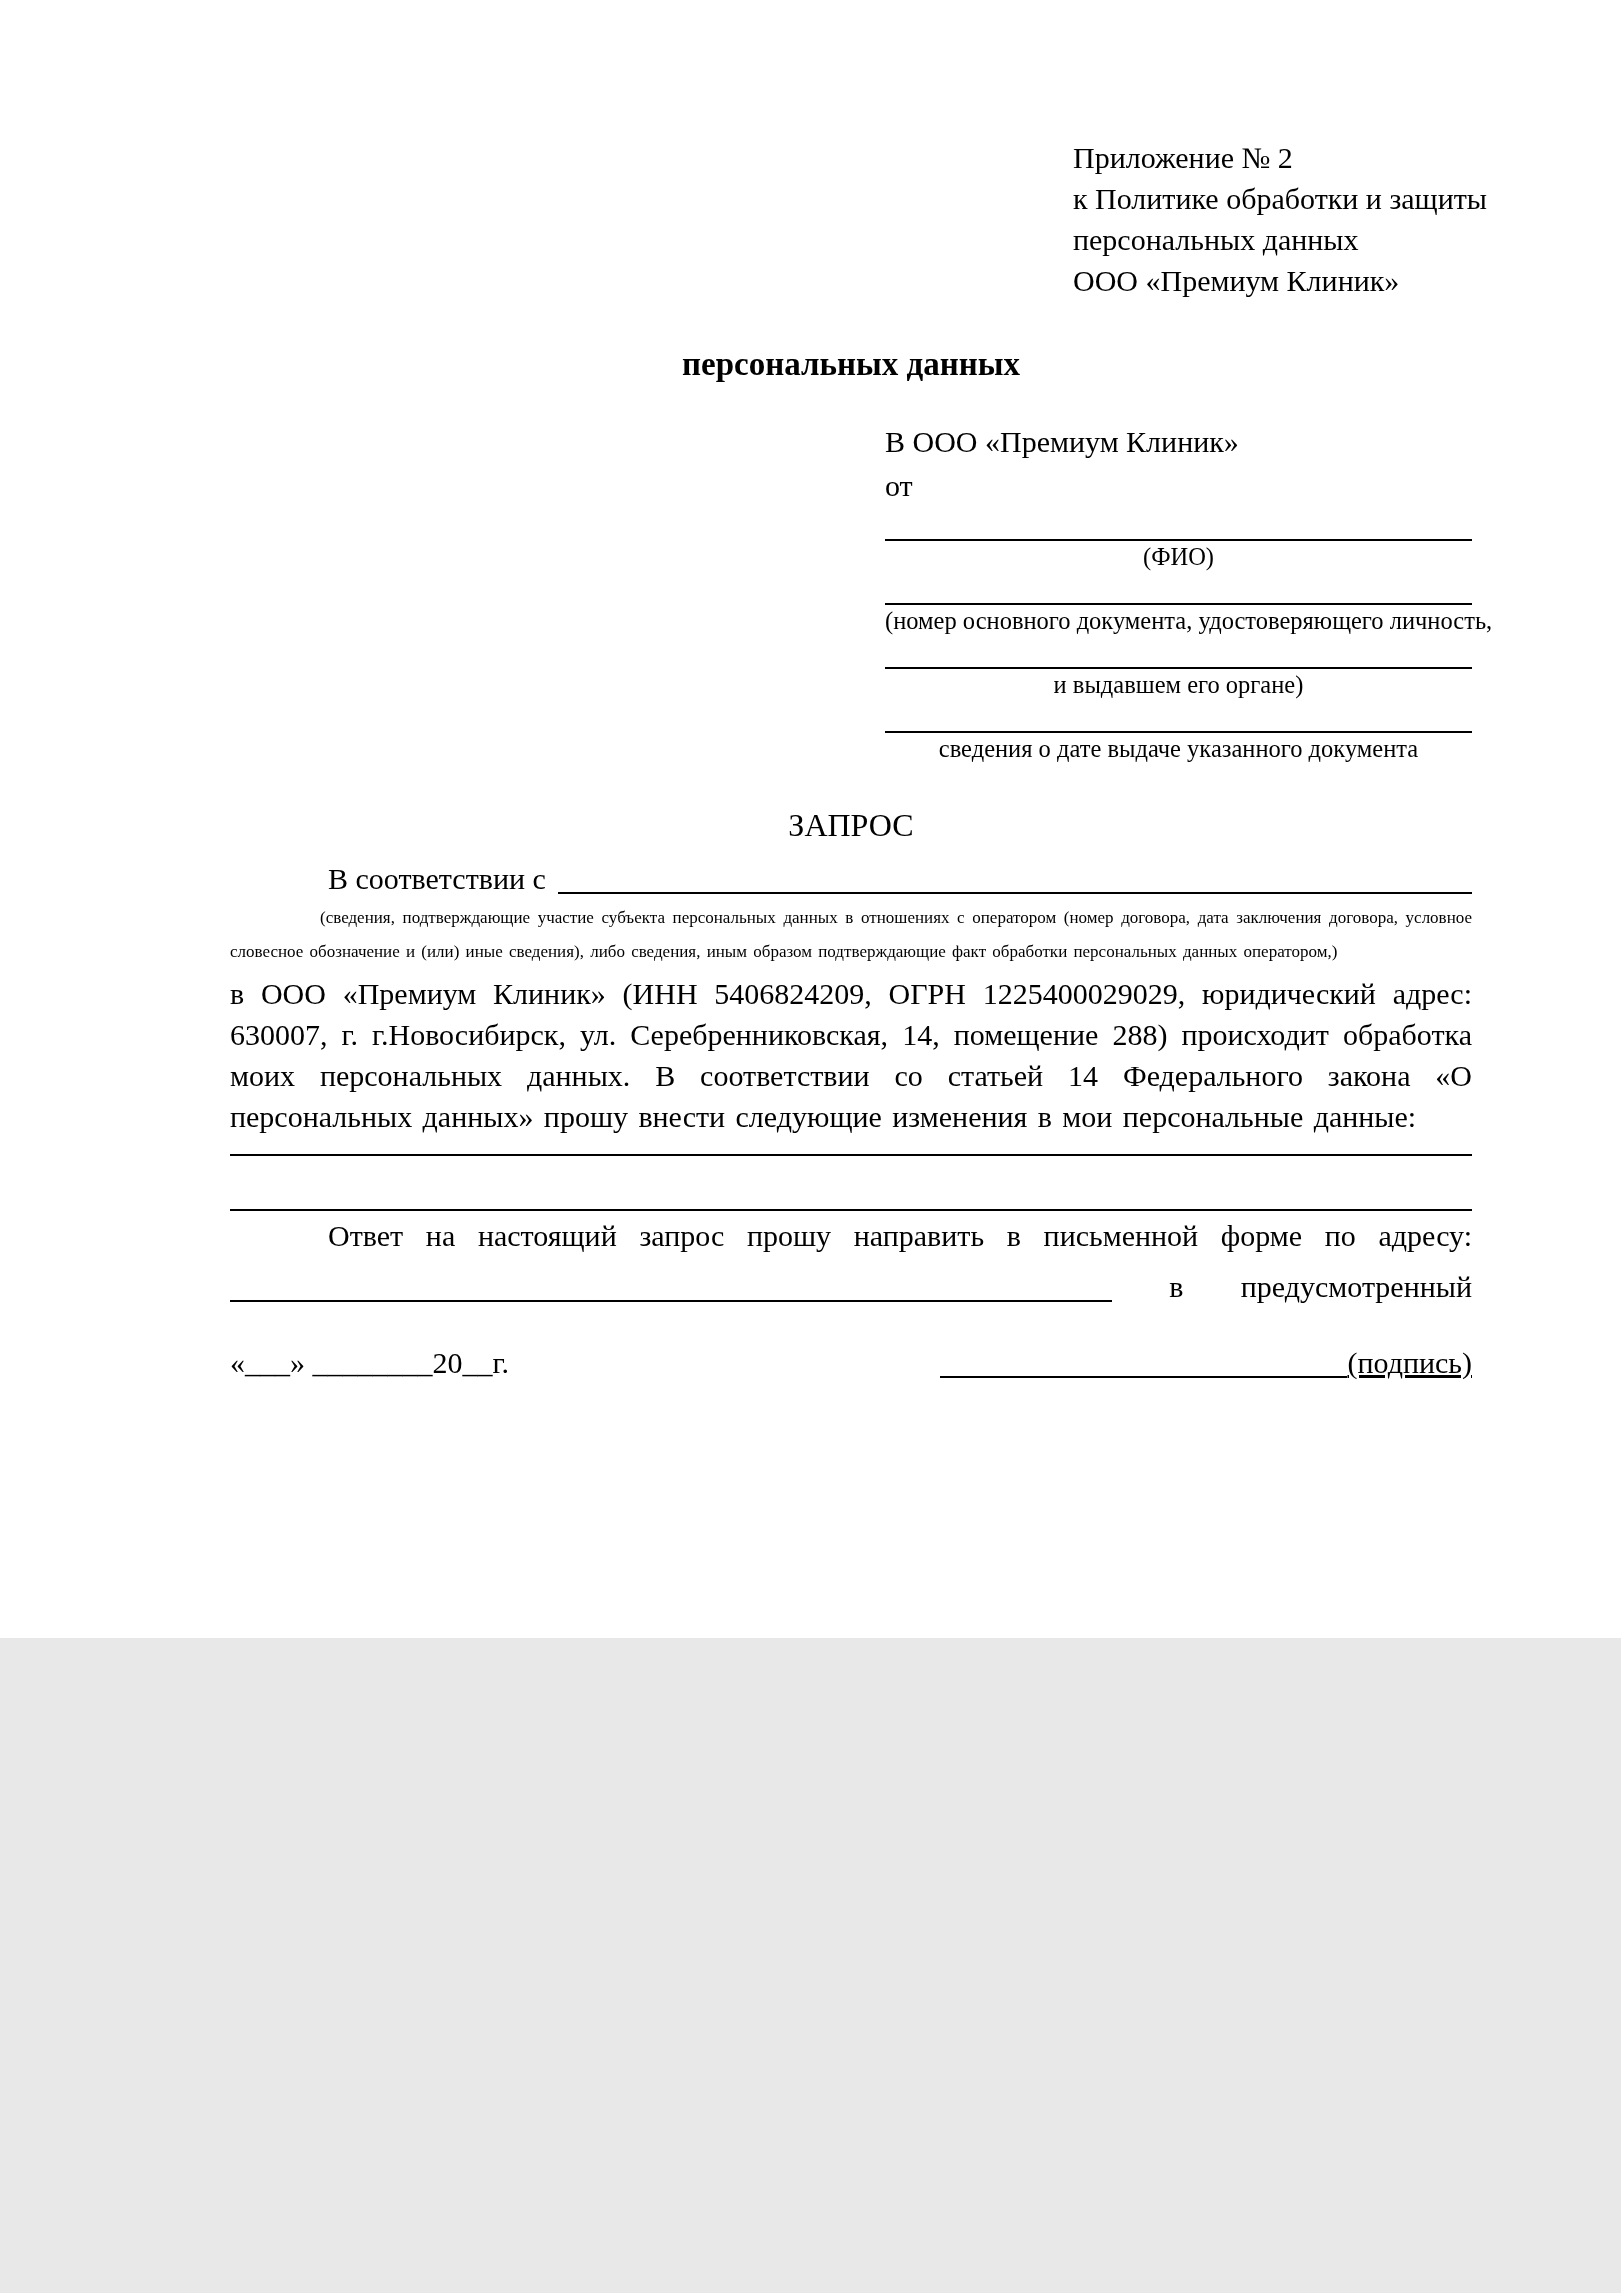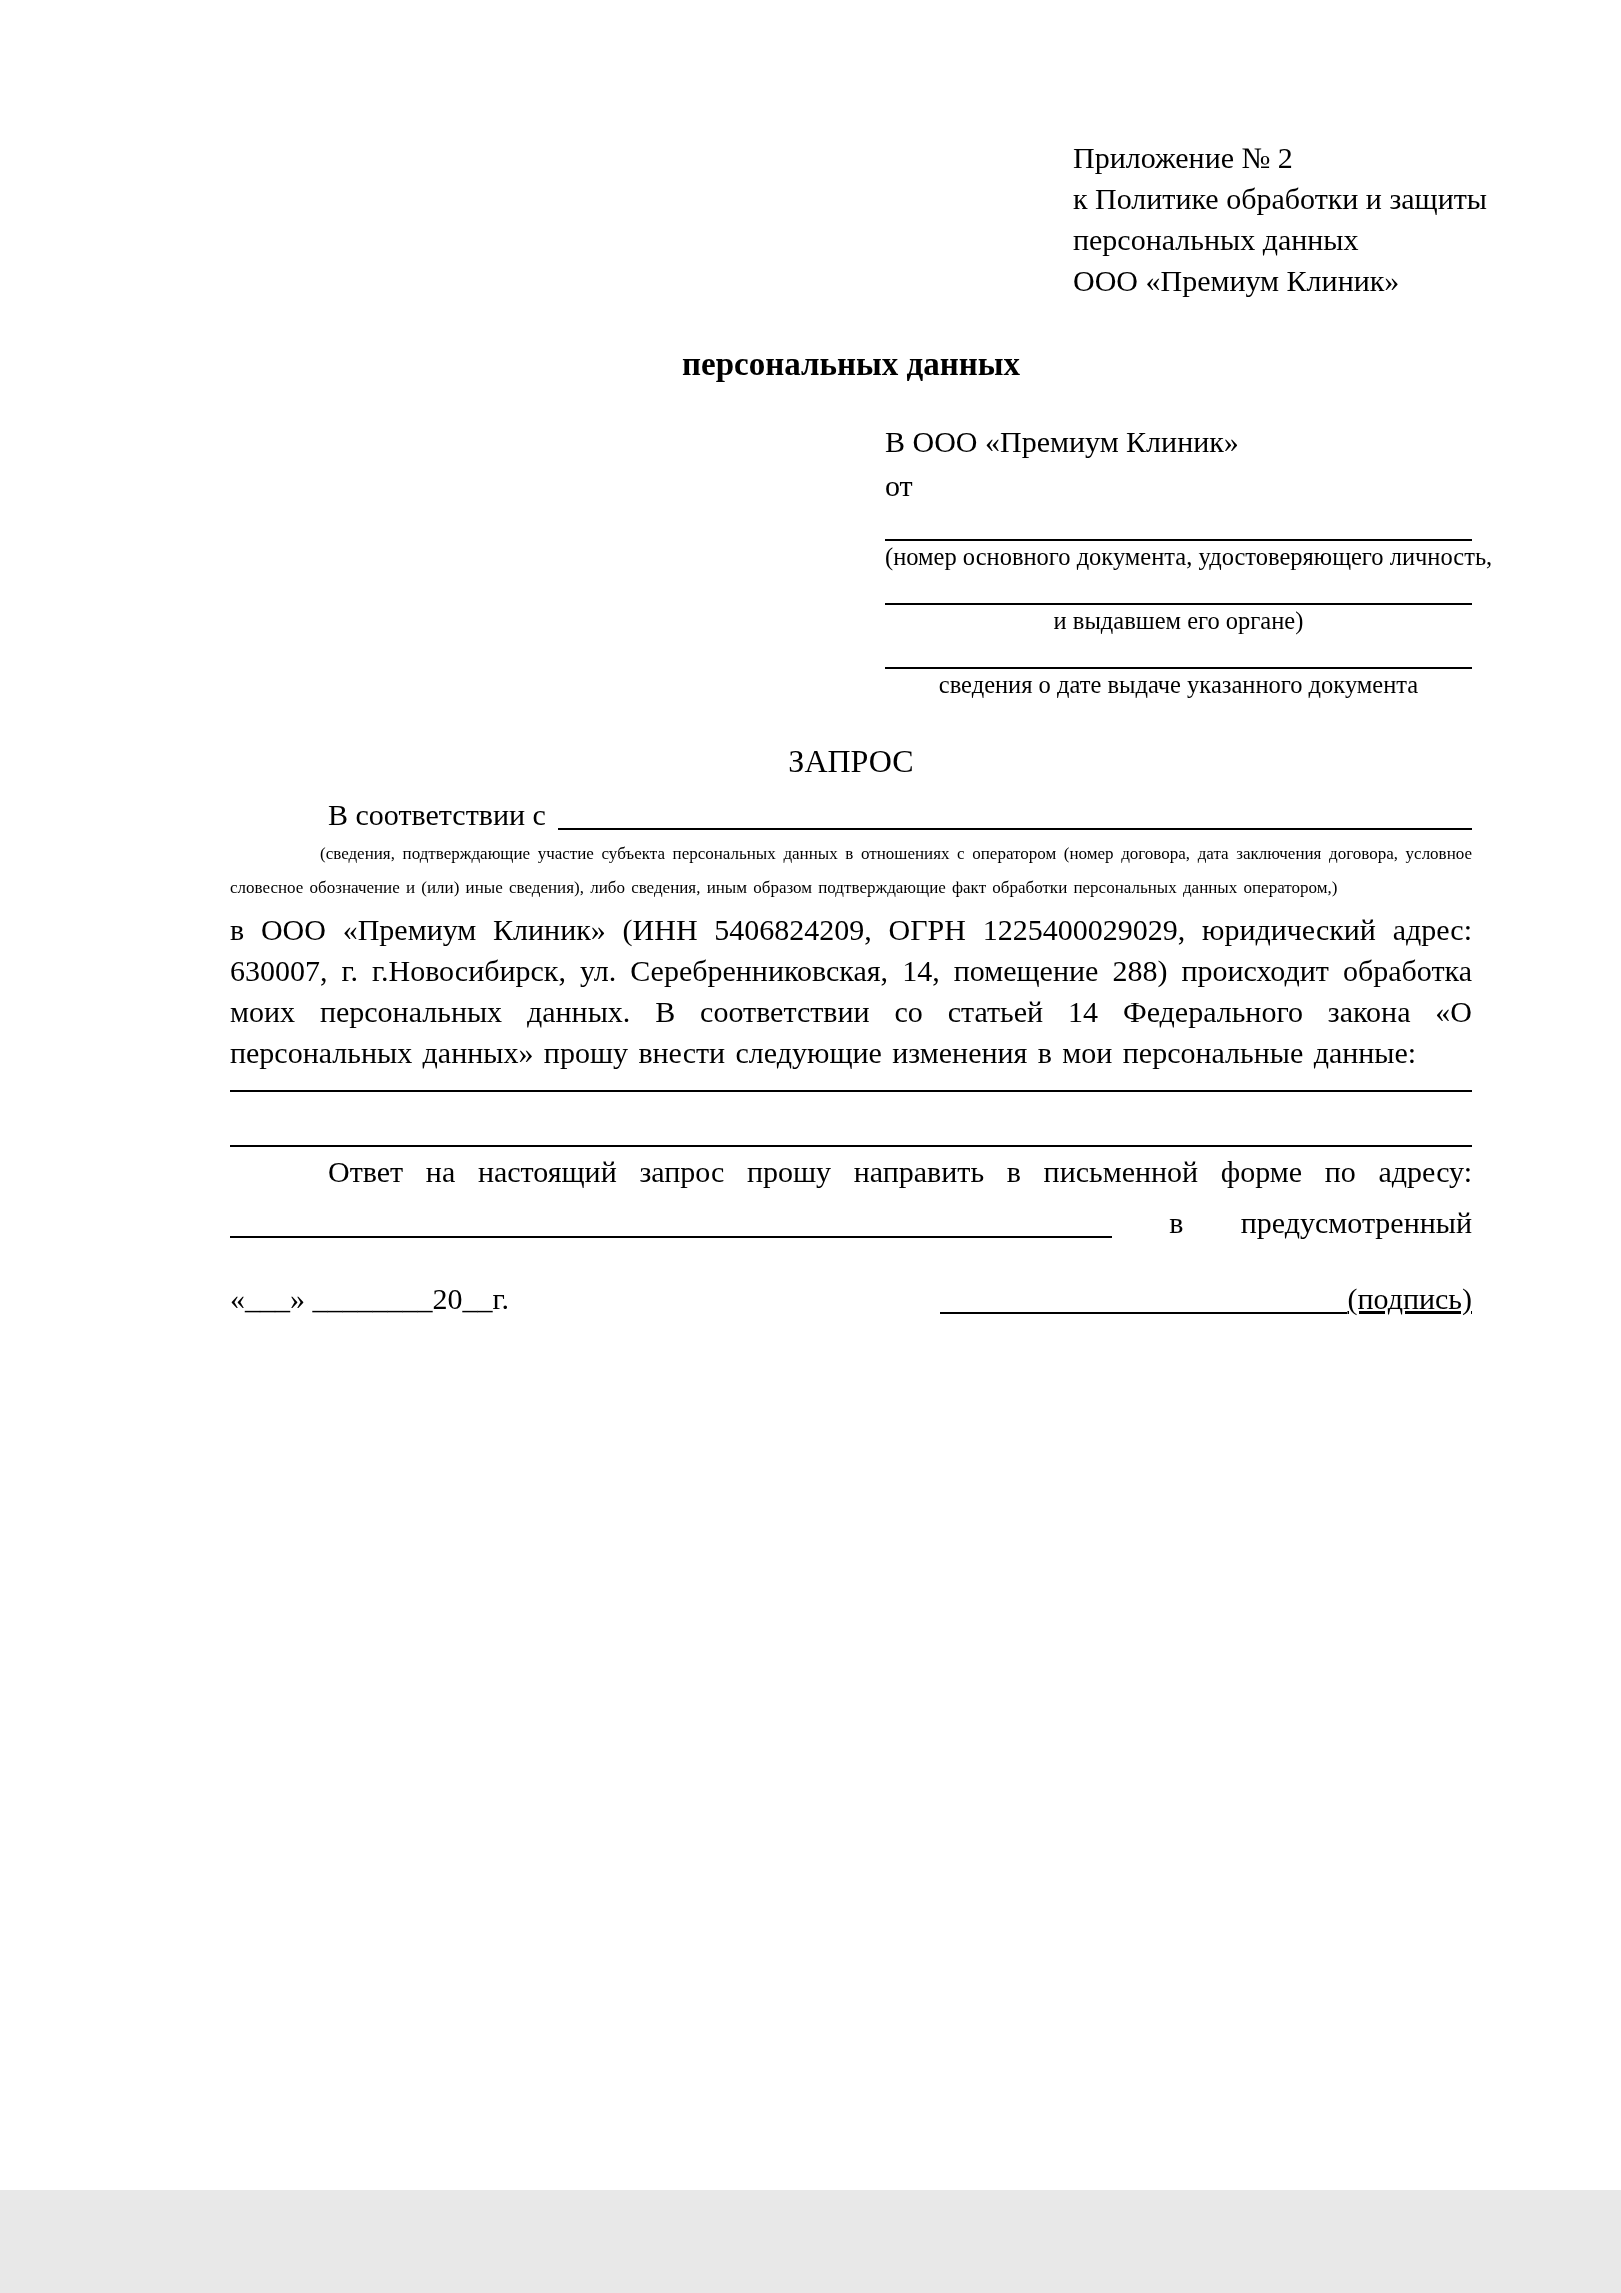--- a/index.html
+++ b/index.html
@@ -3,21 +3,21 @@
 <meta charset="utf-8">
 <style>
   html, body {
     margin: 0;
     padding: 0;
     background: #e8e8e8;
   }
   .page {
     position: relative;
     width: 1621px;
-    height: 2190px;
+    height: 1638px;
     margin: 0 auto;
     background: #ffffff;
     color: #000000;
     font-family: "Liberation Serif", "DejaVu Serif", serif;
     font-size: 30px;
     line-height: 41px;
     box-sizing: border-box;
     padding: 137px 149px 59px 230px;
     overflow: hidden;
   }
@@ -161,20 +161,24 @@
     </div>
 
     <h1 class="doc-title">
       <div>персональных данных</div>
     </h1>
 
     <div class="addressee">
       <div>В ООО «Премиум Клиник»</div>
       <div>от</div>
 
+      <div class="field">
+        <div class="blank"></div>
+        <div class="caption">(ФИО)</div>
+      </div>
 
       <div class="field">
         <div class="blank"></div>
         <div class="caption">(номер основного документа, удостоверяющего личность,</div>
       </div>
 
       <div class="field">
         <div class="blank"></div>
         <div class="caption">и выдавшем его органе)</div>
       </div>

